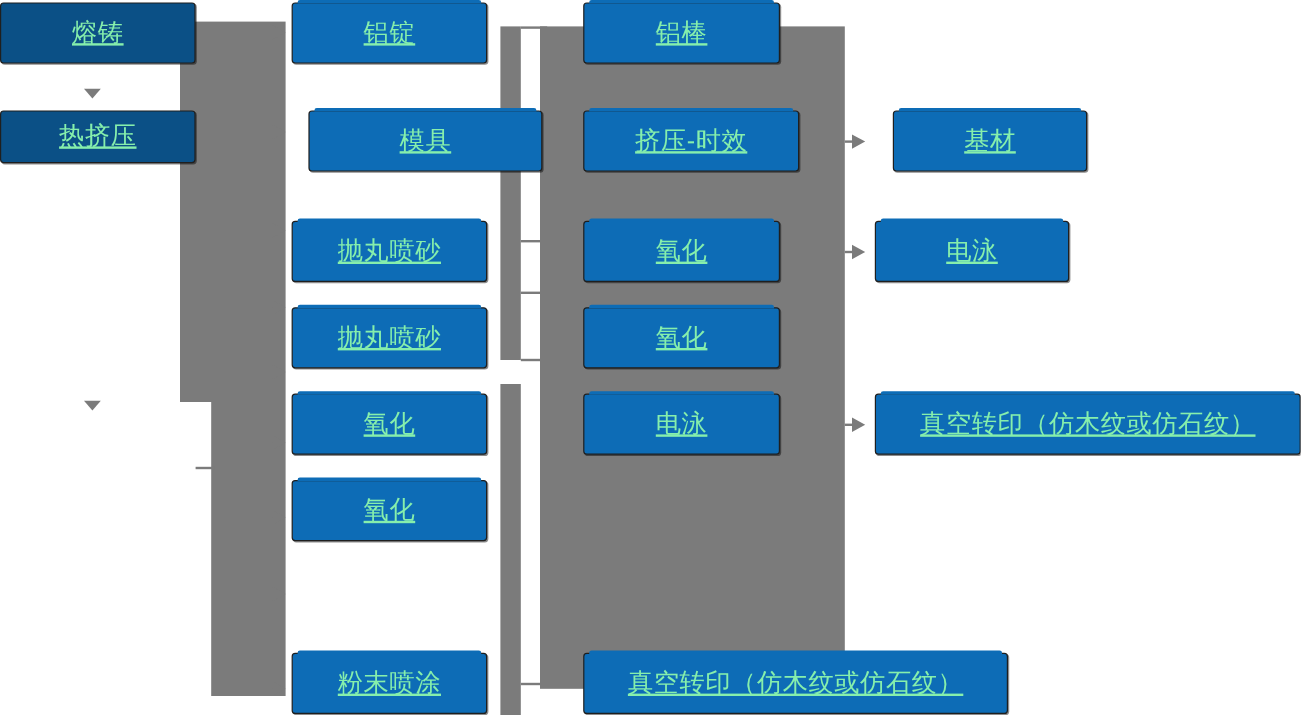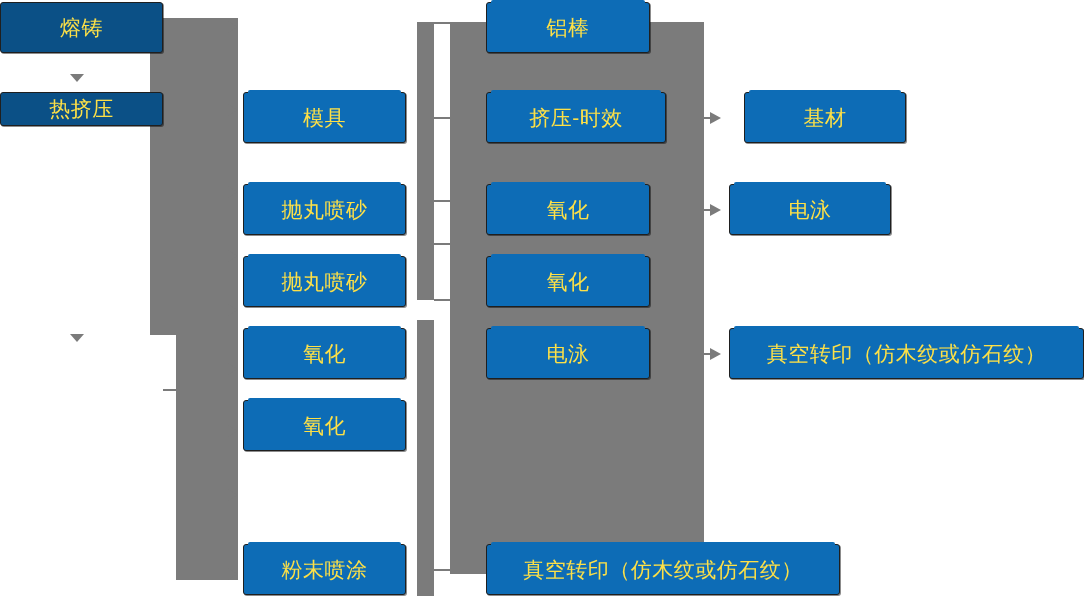--- a/index.html
+++ b/index.html
@@ -43,29 +43,30 @@
     background: #7b7b7b;
   }
 
   
   .node {
     position: absolute;
     box-sizing: border-box;
     display: flex;
     align-items: center;
     justify-content: center;
-    color: #fde047;
+    color: #86efac;
     font-size: 21px;
     line-height: 1.1;
     letter-spacing: 0.5px;
     border: 1px solid #1f1f1f;
     border-radius: 3px;
     box-shadow: 1px 1px 0 rgba(0,0,0,0.45);
     white-space: nowrap;
     user-select: none;
+    text-decoration: underline;
   }
   .node.dark  { background: #0b5086; }
   .node.light { background: #0d6cb6; }
 
   
   .node::before {
     content: "";
     position: absolute;
     left: 4px;
     right: 4px;
@@ -123,27 +124,30 @@
   <div class="arrow-stem" style="left:704px; top:209px; width:8px;"></div>
   <div class="arrow" style="left:710px; top:204px;"></div>
 
   <div class="arrow-stem" style="left:704px; top:353px; width:8px;"></div>
   <div class="arrow" style="left:710px; top:348px;"></div>
 
   <div class="node dark nohl" style="left:0px; top:2px; width:163px; height:51px;">
     <span>熔铸</span>
   </div>
 
-  <div class="node dark nohl" style="left:0px; top:92px; width:163px; height:34px;">
+  <div class="node dark nohl" style="left:0px; top:92px; width:163px; height:44px;">
     <span>热挤压</span>
   </div>
 
 
-
-  <div class="node light" style="left:243px; top:92px; width:163px; height:51px;">
+  <div class="node light" style="left:243px; top:2px; width:163px; height:51px;">
+    <span>铝锭</span>
+  </div>
+
+  <div class="node light" style="left:257px; top:92px; width:195px; height:51px;">
     <span>模具</span>
   </div>
 
   <div class="node light" style="left:243px; top:184px; width:163px; height:51px;">
     <span>抛丸喷砂</span>
   </div>
 
   <div class="node light" style="left:243px; top:256px; width:163px; height:51px;">
     <span>抛丸喷砂</span>
   </div>

